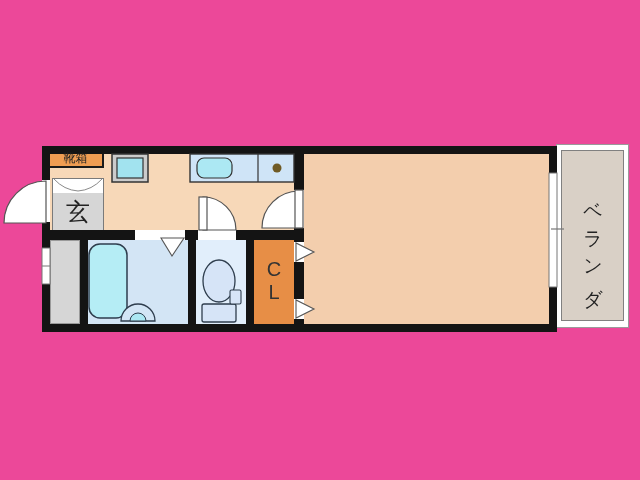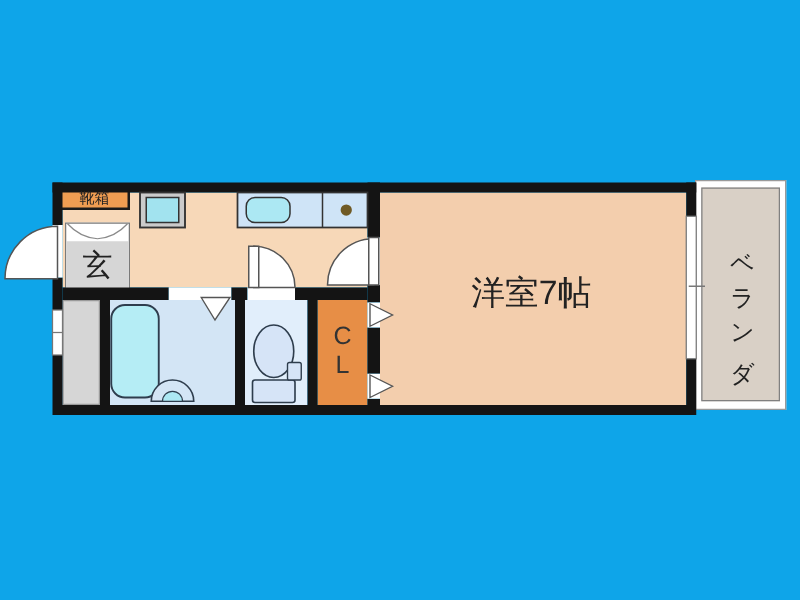--- a/index.html
+++ b/index.html
@@ -1,17 +1,17 @@
 <!DOCTYPE html>
 <html style="--wall: #141414; --kitchen-floor: #f7d8b8; --room-floor: #f3cead; --genkan-gray: #d6d6d6; --closet-orange: #e78e46; --shoebox-orange: #ef9d52; --bath-floor: #d3e5f5; --toilet-floor: #e1eefb; --counter-blue: #cfe4f7; --sink-cyan: #ace8f3; --tub-cyan: #b5edf5; --machine-gray: #cbcbcb; --machine-cyan: #a2e3ef; --veranda-fill: #d9d0c6; --fixture-stroke: #2e3d4d; --door-stroke: #555555; --burner-brown: #6f5a25; --text: #222222;"><head>
 <meta charset="utf-8">
 <style>
   html,body{margin:0;padding:0;background:#fff;}
   #canvas{
-    position:relative;width:640px;height:480px;background:#0ea5e9;overflow:hidden;
+    position:relative;width:640px;height:480px;background:#ec4899;overflow:hidden;
     font-family:"Liberation Sans","DejaVu Sans",sans-serif;color:var(--text,#222);
   }
   .wall{position:absolute;background:var(--wall,#141414);}
   .gap{position:absolute;background:#fff;}
   .fill{position:absolute;box-sizing:border-box;}
   .kitchen-floor{background:var(--kitchen-floor,#f7d8b8);}
   .room-floor{background:var(--room-floor,#f3cead);}
   .bath-floor{background:var(--bath-floor,#d3e5f5);}
   .toilet-floor{background:var(--toilet-floor,#e1eefb);}
   .closet-fill{background:var(--closet-orange,#e78e46);}
@@ -114,16 +114,15 @@
     <rect x="202" y="304" width="34" height="18" rx="2" style="fill:#d6e4f7;stroke:var(--fixture-stroke);stroke-width:1.3"></rect>
     <rect x="230" y="290" width="11" height="14" rx="1.5" style="fill:#d6e4f7;stroke:var(--fixture-stroke);stroke-width:1.1"></rect>
   </svg>
 
   <div class="label" style="left:47px;top:149px;width:57px;height:18px;font-size:12px;">靴箱</div>
   <div class="label" style="left:52px;top:192px;width:52px;height:40px;font-size:24px;">玄</div>
   <div class="label cl-label" style="left:254px;top:248px;width:40px;height:66px;font-size:20px;color:#333;">
     <span>C</span>
     <span>L</span>
   </div>
-  <div class="label" style="left:320px;top:214px;width:210px;height:40px;font-size:27px;">洋室7帖</div>
   <div class="label v-label" style="left:579px;top:165px;width:28px;height:162px;font-size:19px;">ベランダ</div>
 
 </div>
 
 </body></html>

